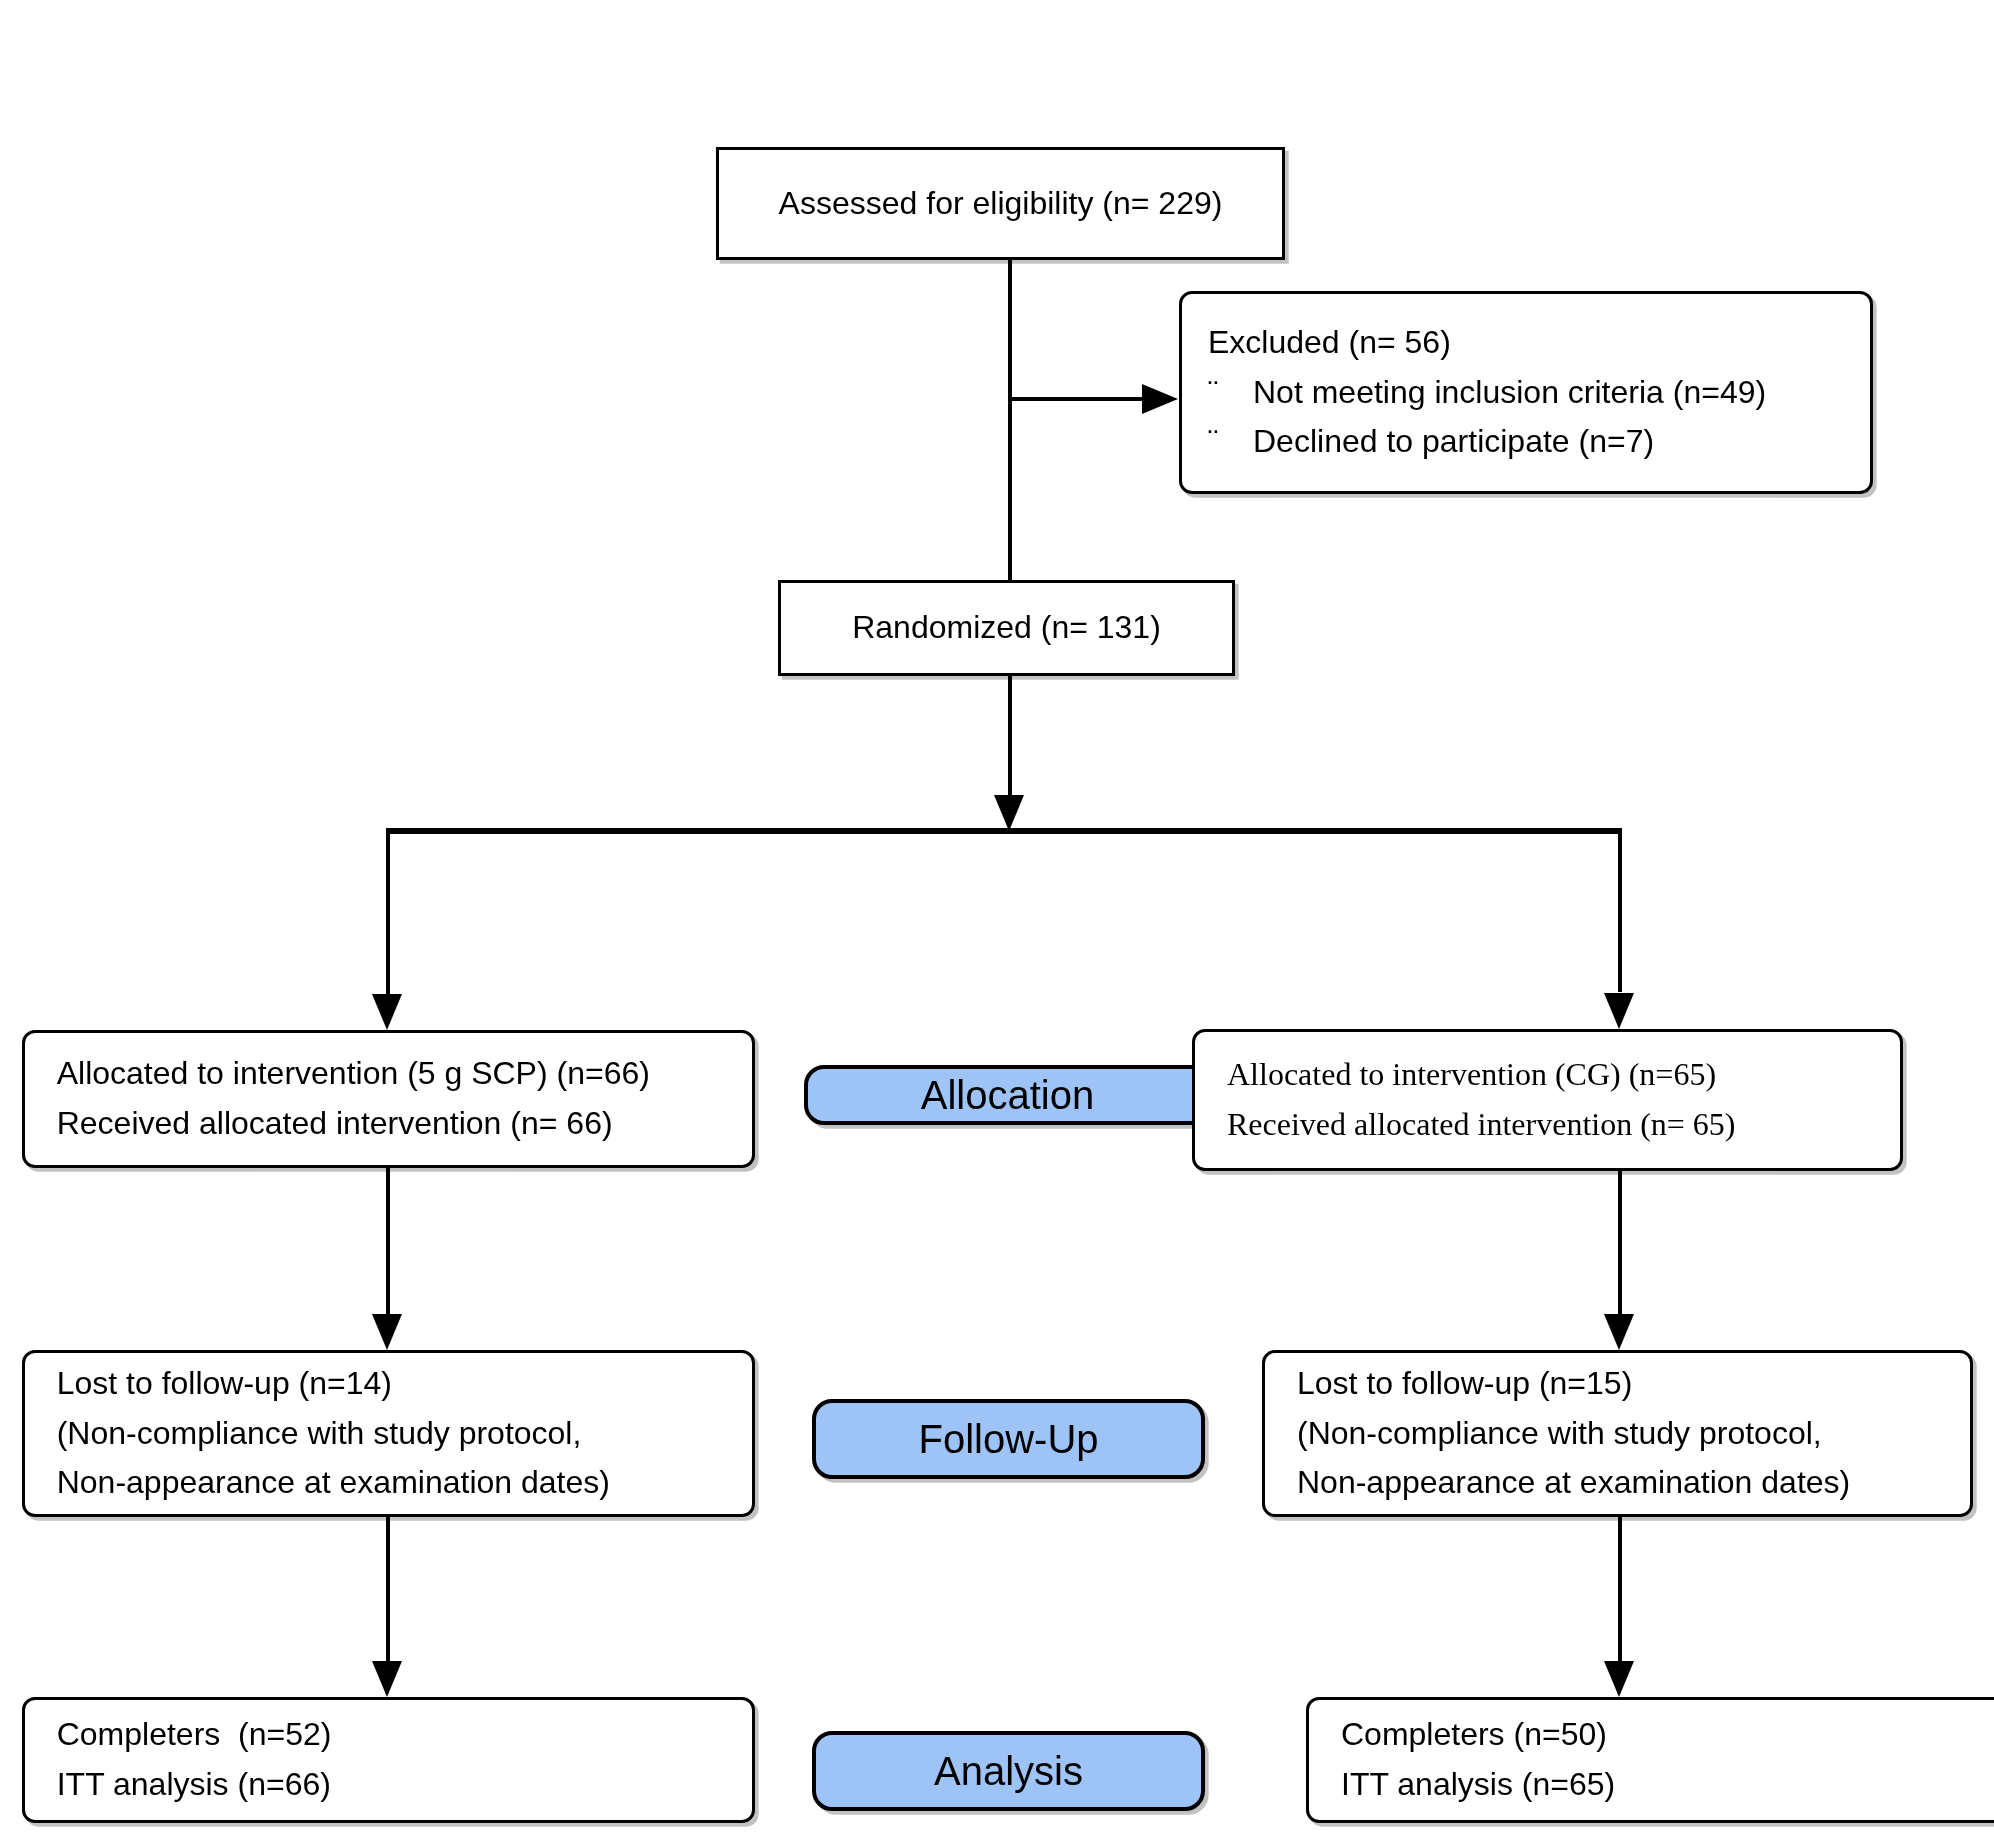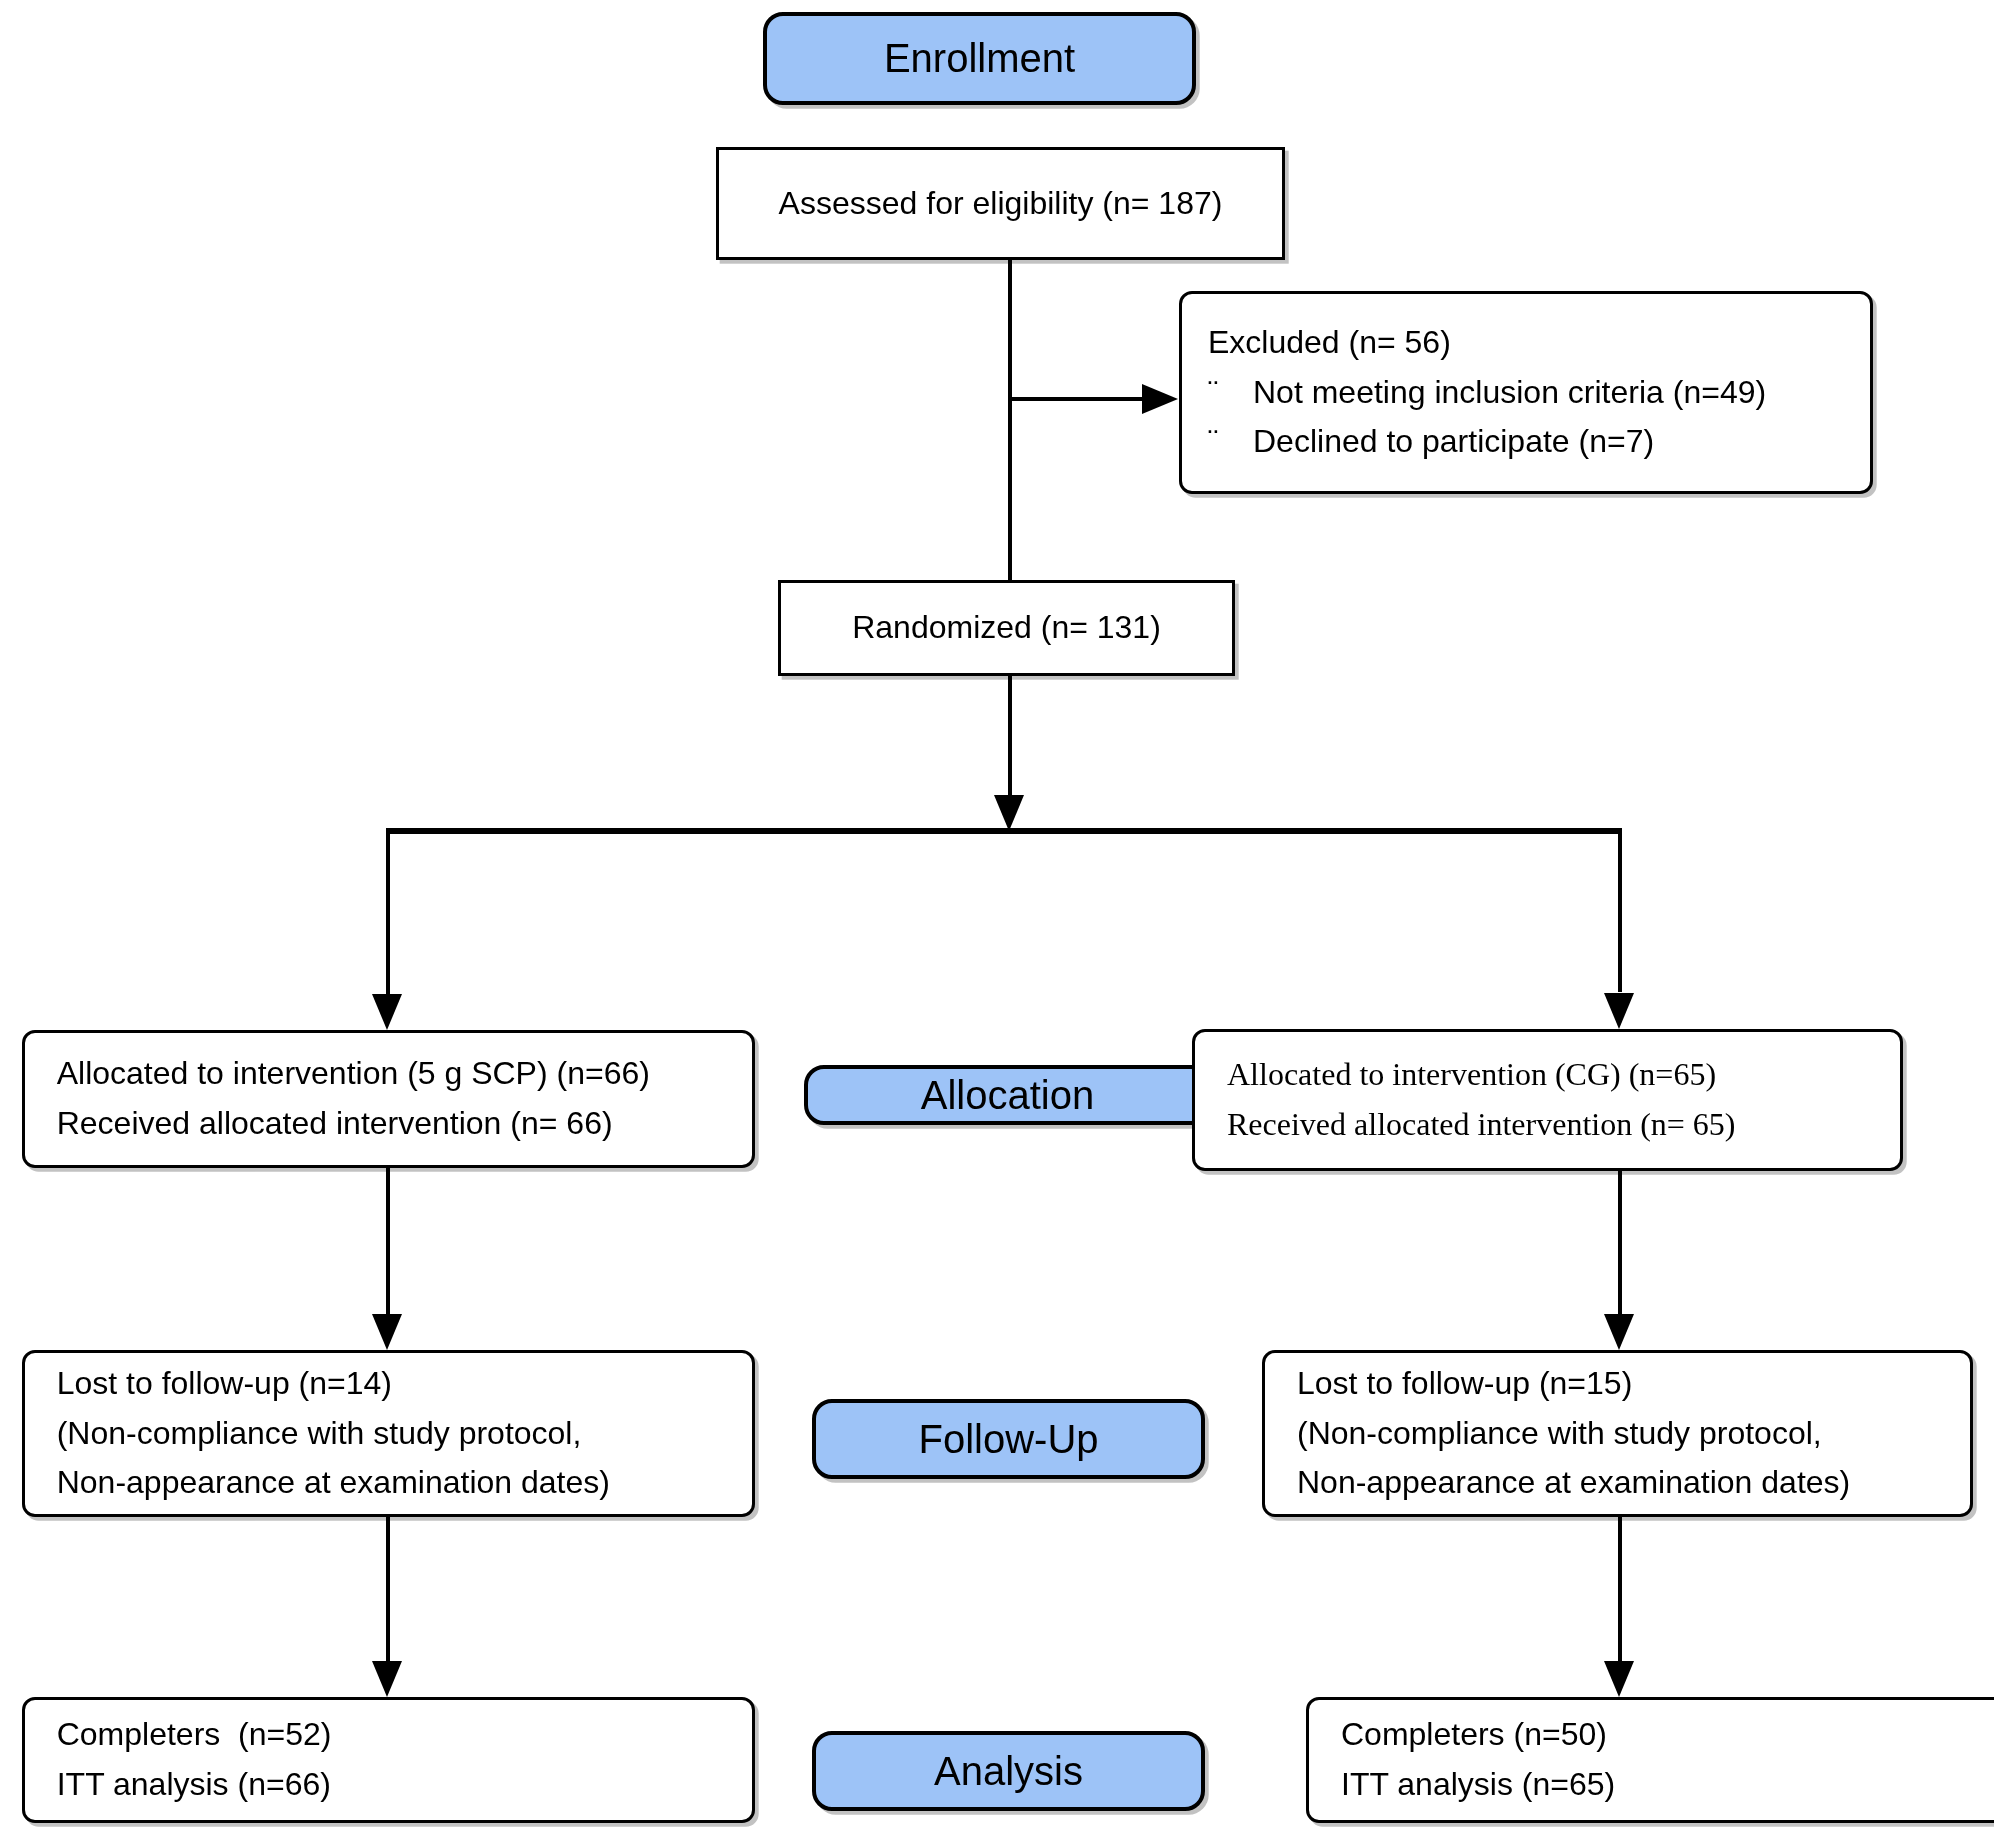--- a/index.html
+++ b/index.html
@@ -32,38 +32,35 @@
     position:absolute; width:0; height:0;
     border-top:15.5px solid transparent; border-bottom:15.5px solid transparent;
     border-left:36px solid #000000;
   }
 </style>
 </head>
 <body>
 
 <div class="canvas">
 
-  <div class="stage" style="left:763px; top:12.4px; width:433px; height:93px;">
-    <span>Enrollment</span>
-  </div>
 
   <div class="stage" style="left:804px; top:1065px; width:407px; height:60px;">
     <span>Allocation</span>
   </div>
 
   <div class="stage" style="left:812px; top:1731px; width:393px; height:80px;">
     <span>Analysis</span>
   </div>
 
   <div class="stage" style="left:812px; top:1399px; width:393px; height:80px;">
     <span>Follow-Up</span>
   </div>
 
   <div class="box center" style="left:716px; top:147px; width:569px; height:113px;">
-    <span class="line">Assessed for eligibility (n= 187)</span>
+    <span class="line">Assessed for eligibility (n= 229)</span>
   </div>
 
   <div class="box left" style="left:1179px; top:291px; width:694px; height:203px; padding-left:26px;">
     <span class="line">Excluded (n= 56)</span>
     <div class="bullet-row">
       <span class="bullet-glyph">¨</span>
       <span class="line">Not meeting inclusion criteria (n=49)</span>
     </div>
     <div class="bullet-row">
       <span class="bullet-glyph">¨</span>

